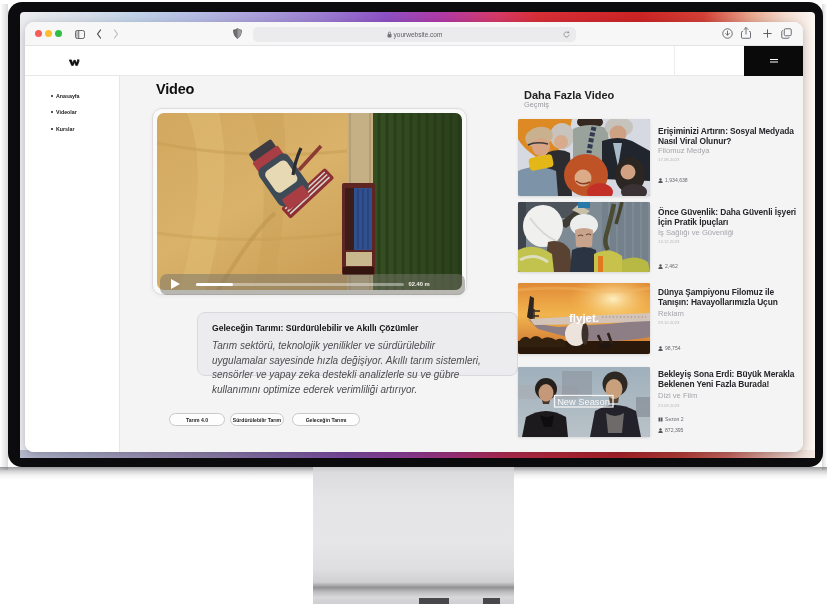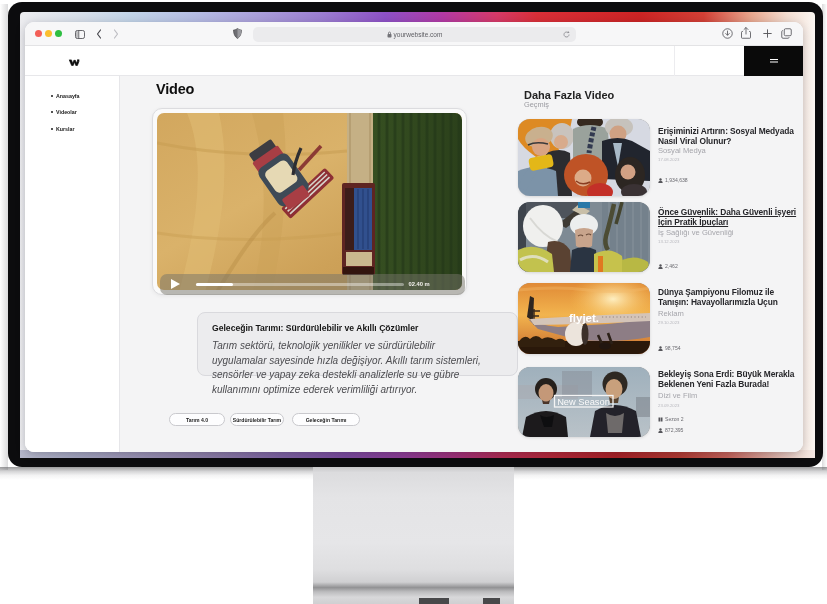--- a/index.html
+++ b/index.html
@@ -37,21 +37,21 @@
   #vimg { position:absolute; left:4px; top:4px; width:305px; height:177px; border-radius:7px; overflow:hidden; }
   #vctrl { position:absolute; left:6.5px; top:165px; width:305px; height:20.5px; background:rgba(118,115,106,.5); border-radius:7px; }
   #infocard { left:128px; top:236px; width:321px; height:64px; background:#ececee; border:1px solid #d9d9dd; border-radius:8px;margin-left:44px; }
   #infotitle { left:14px; top:10px; font-size:8.6px; font-weight:bold; color:#161616; }
   #infotext { left:14px; top:26px; width:272px; font-size:10px; font-style:italic; color:#4c4c50; line-height:1.47; }
   #below { left:130px; top:307px; width:305px; font-size:7.6px; color:#2a2a2e; line-height:1.27; text-indent:12px; }
   .pill { position:absolute; top:337px; height:13px; white-space:nowrap; overflow:hidden; border:1px solid #c9c9cd; border-radius:7px; background:#fdfdfe; font-size:5.1px; font-weight:bold; color:#222; text-align:center; }
   
   #morehdr { left:499px; top:13px; font-size:11px; font-weight:bold; color:#222; }
   #morehist { left:499px; top:24px; font-size:7.4px; color:#9a9aa0; }
-  .thumb { position:absolute; left:493px; width:132px; border-radius:12px; overflow:hidden; box-shadow:0 1px 3px rgba(0,0,0,.12); background:#888; }
+  .thumb { position:absolute; left:493px; width:132px; border-radius:2px; overflow:hidden; box-shadow:0 1px 3px rgba(0,0,0,.12); background:#888; }
   .ct { position:absolute; left:633px; width:140px; font-size:8.4px; font-weight:bold; color:#26262a; line-height:1.22; letter-spacing:-.1px;}
   .cc { position:absolute; left:633px; font-size:7.6px; color:#a5a5ab; }
   .cd { position:absolute; left:633px; font-size:4.3px; color:#b8b8be; }
   .cv { position:absolute; left:633px; font-size:5.1px; color:#6a6a70; }
   .cv svg, .cs svg { vertical-align:-1px; margin-right:2px; }
   .cs { position:absolute; left:633px; font-size:5.1px; color:#6a6a70; }
 </style>
 </head>
 <body>
 <div id="standshadow" class="abs"></div>
@@ -213,21 +213,21 @@
           <ellipse cx="68" cy="56" rx="22" ry="21" fill="#bf5326"></ellipse>
           <circle cx="65" cy="59" r="8.5" fill="#dcab88"></circle>
           <path d="M58 62 Q64 67 72 63" stroke="#8a3c20" stroke-width="1.5" fill="none"></path>
           <ellipse cx="82" cy="73" rx="13" ry="9" fill="#c33028"></ellipse>
           <ellipse cx="112" cy="56" rx="15" ry="18" fill="#2c2622"></ellipse>
           <circle cx="110" cy="53" r="7.5" fill="#d2a184"></circle>
           <ellipse cx="116" cy="73" rx="13" ry="8" fill="#3a3234"></ellipse>
         </svg>
       </div>
       <div class="ct" style="top:49.5px;">Erişiminizi Artırın: Sosyal Medyada Nasıl Viral Olunur?</div>
-      <div class="cc" style="top:70px;">Sosyal Medya</div>
+      <div class="cc" style="top:70px;">Filomuz Medya</div>
       <div class="cd" style="top:81px;">17.08.2023</div>
       <div class="cv" style="top:101px;"><svg width="5" height="5" viewBox="0 0 10 10">
             <circle cx="5" cy="3" r="2.4" fill="#55555a"></circle>
             <path d="M0.5 10 a4.5 4.5 0 0 1 9 0 z" fill="#55555a"></path>
           </svg>1,934,638</div>
 
       <div class="thumb" style="top:126px;height:70px;">
         <svg width="132" height="70">
           <rect width="132" height="70" fill="#7e8a94"></rect>
           <path d="M84 0 h6 V70 h-6 Z M92 0 h6 V70 h-6 Z M100 0 h6 V70 h-6 Z M108 0 h6 V70 h-6 Z M116 0 h6 V70 h-6 Z M124 0 h6 V70 h-6 Z" fill="#74818c"></path>
@@ -245,21 +245,21 @@
           <path d="M2 58 Q16 50 30 60" stroke="#dedebc" stroke-width="3" fill="none"></path>
           <ellipse cx="66" cy="23" rx="14" ry="11" fill="#eceeee"></ellipse>
           <path d="M57 28 Q66 24 75 28 L74 44 Q66 50 58 44 Z" fill="#c8a48c"></path>
           <path d="M60 34 q3 -2 5 0 M68 33 q3 -2 5 0" stroke="#6a4c3a" stroke-width="1.2" fill="none"></path>
           <path d="M54 48 Q66 42 78 48 L80 70 H52 Z" fill="#2a3442"></path>
           <path d="M76 52 Q92 44 104 54 L106 70 H76 Z" fill="#c6c24c"></path>
           <path d="M104 58 Q118 52 130 60 L132 70 H104 Z" fill="#b8b844"></path>
           <rect x="80" y="54" width="5" height="16" fill="#e07820"></rect>
         </svg>
       </div>
-      <div class="ct" style="top:131px;text-decoration:underline;">Önce Güvenlik: Daha Güvenli İşyeri İçin Pratik İpuçları</div>
+      <div class="ct" style="top:131px;">Önce Güvenlik: Daha Güvenli İşyeri İçin Pratik İpuçları</div>
       <div class="cc" style="top:152px;">İş Sağlığı ve Güvenliği</div>
       <div class="cd" style="top:163px;">13.12.2023</div>
       <div class="cv" style="top:187px;"><svg width="5" height="5" viewBox="0 0 10 10">
             <circle cx="5" cy="3" r="2.4" fill="#55555a"></circle>
             <path d="M0.5 10 a4.5 4.5 0 0 1 9 0 z" fill="#55555a"></path>
           </svg>2,462</div>
 
       <div class="thumb" style="top:207px;height:71px;">
         <svg width="132" height="71">
           <defs>

